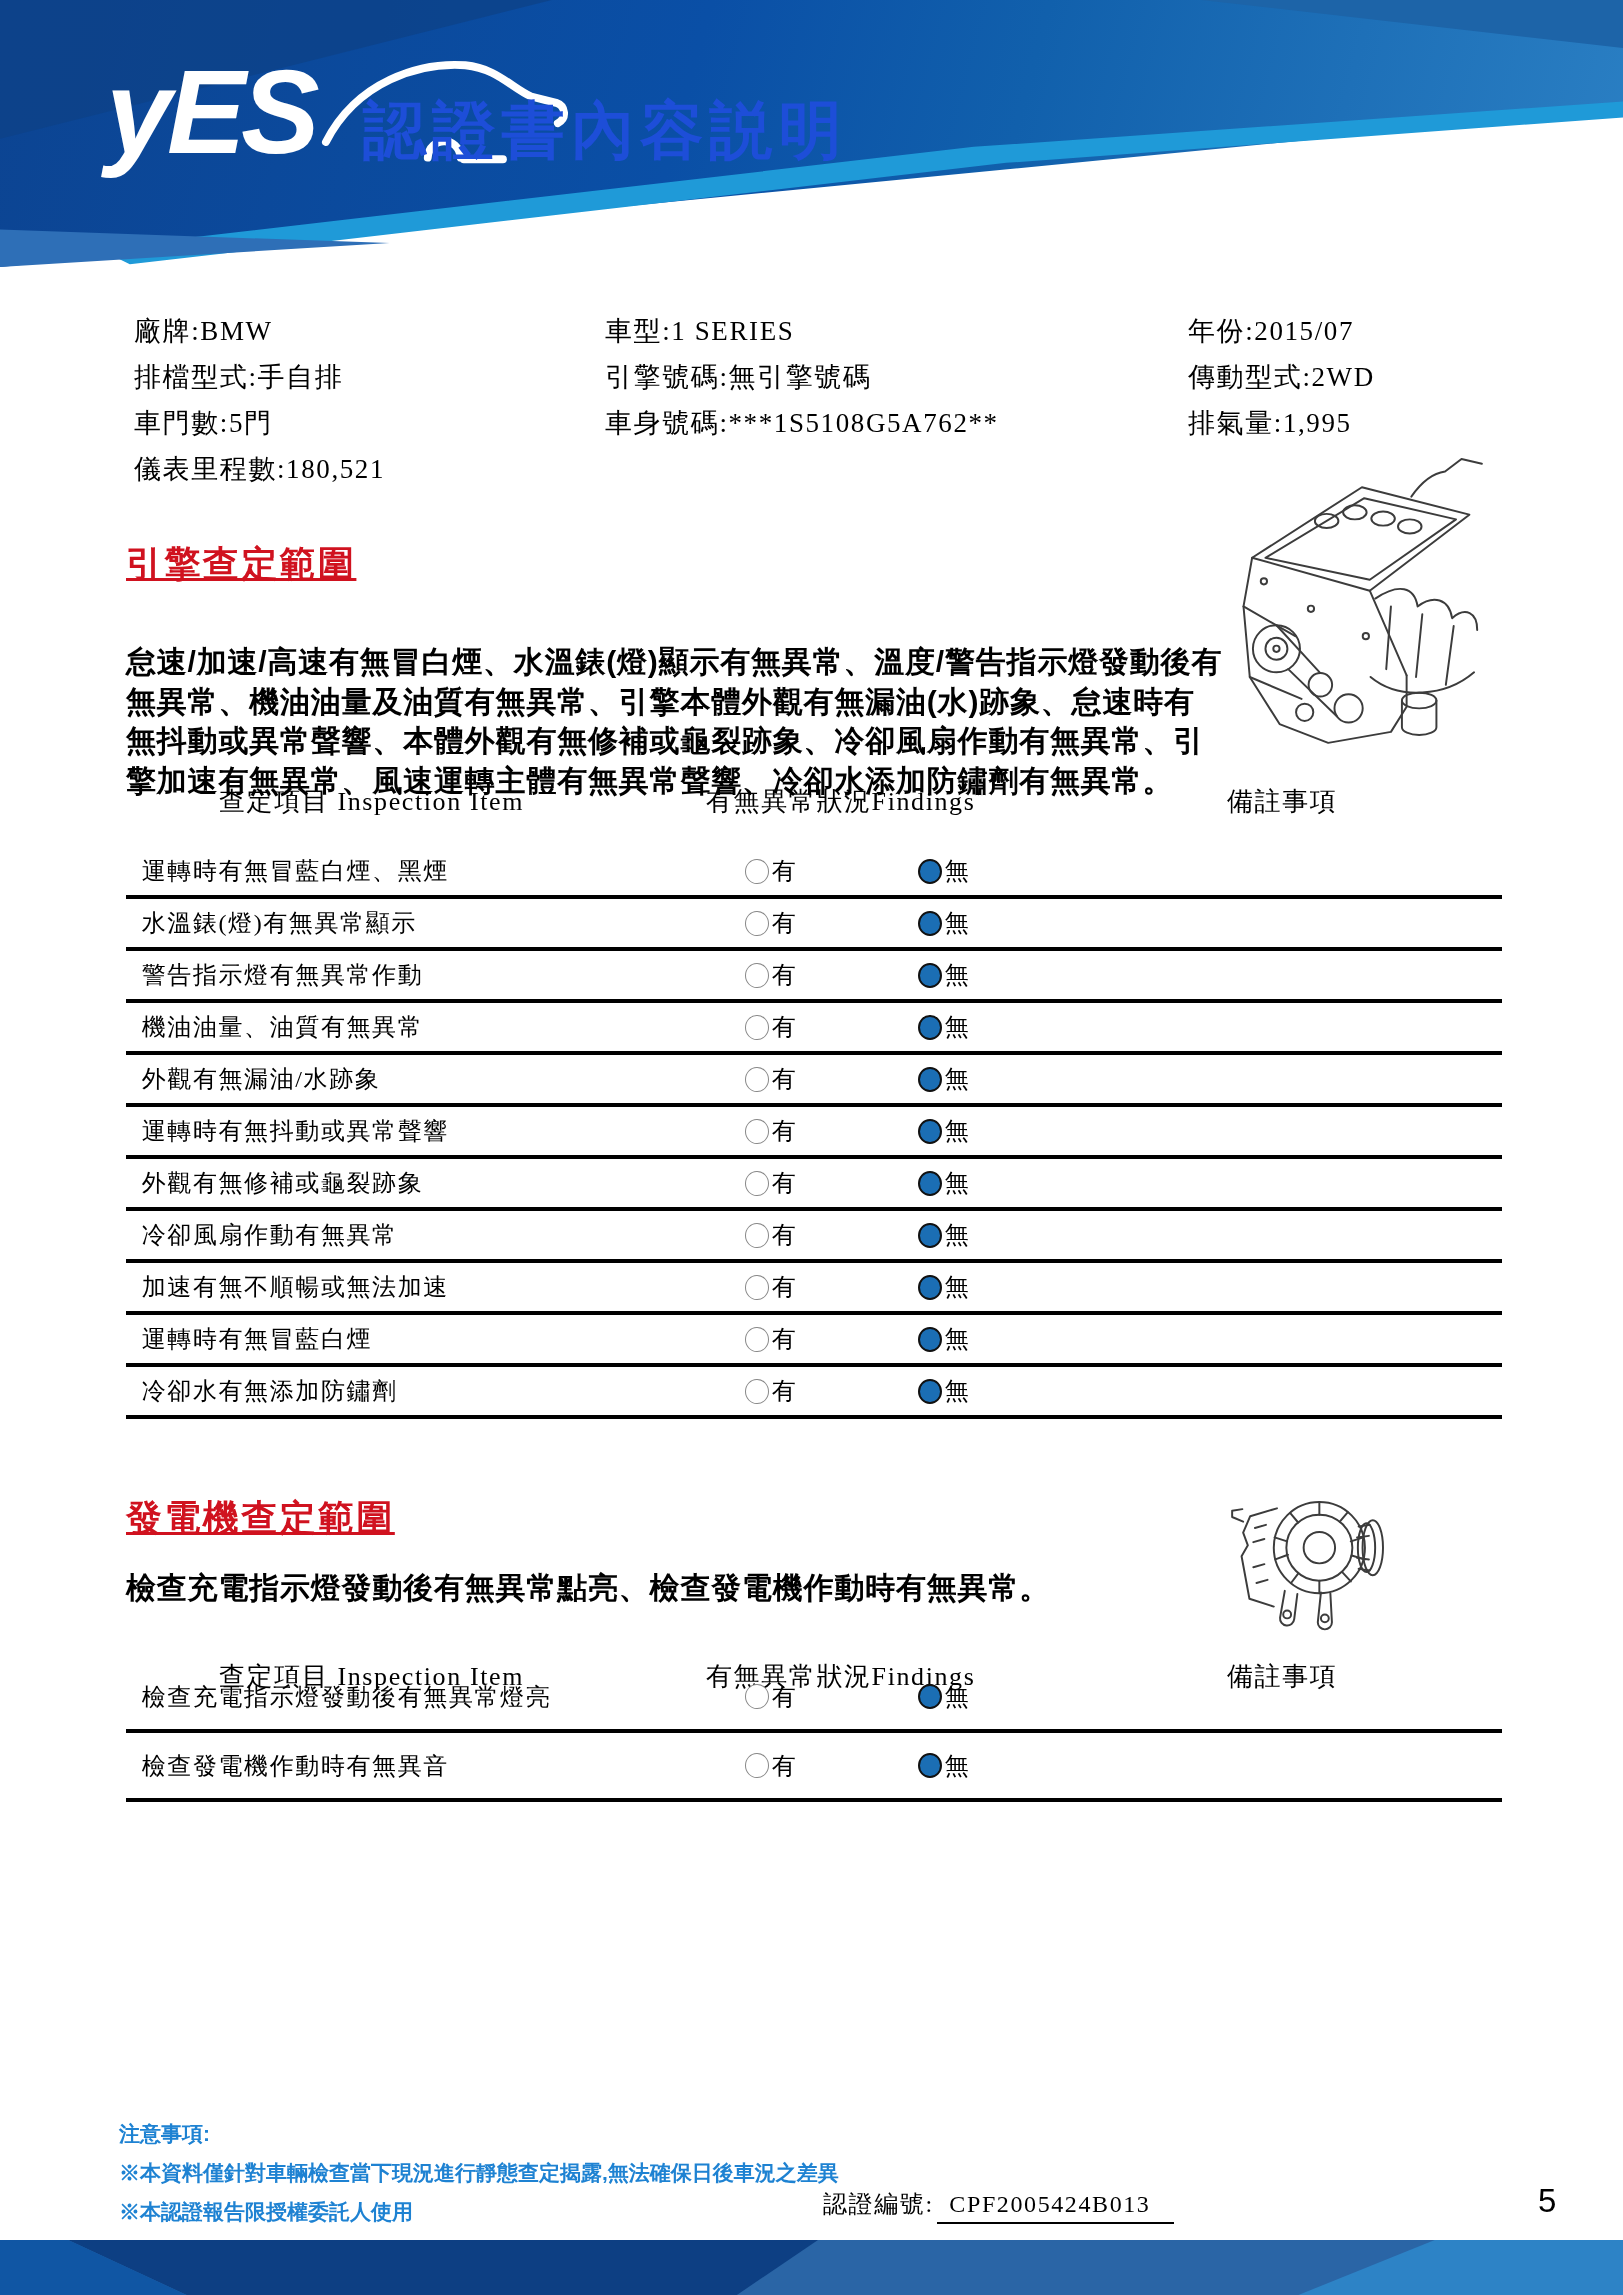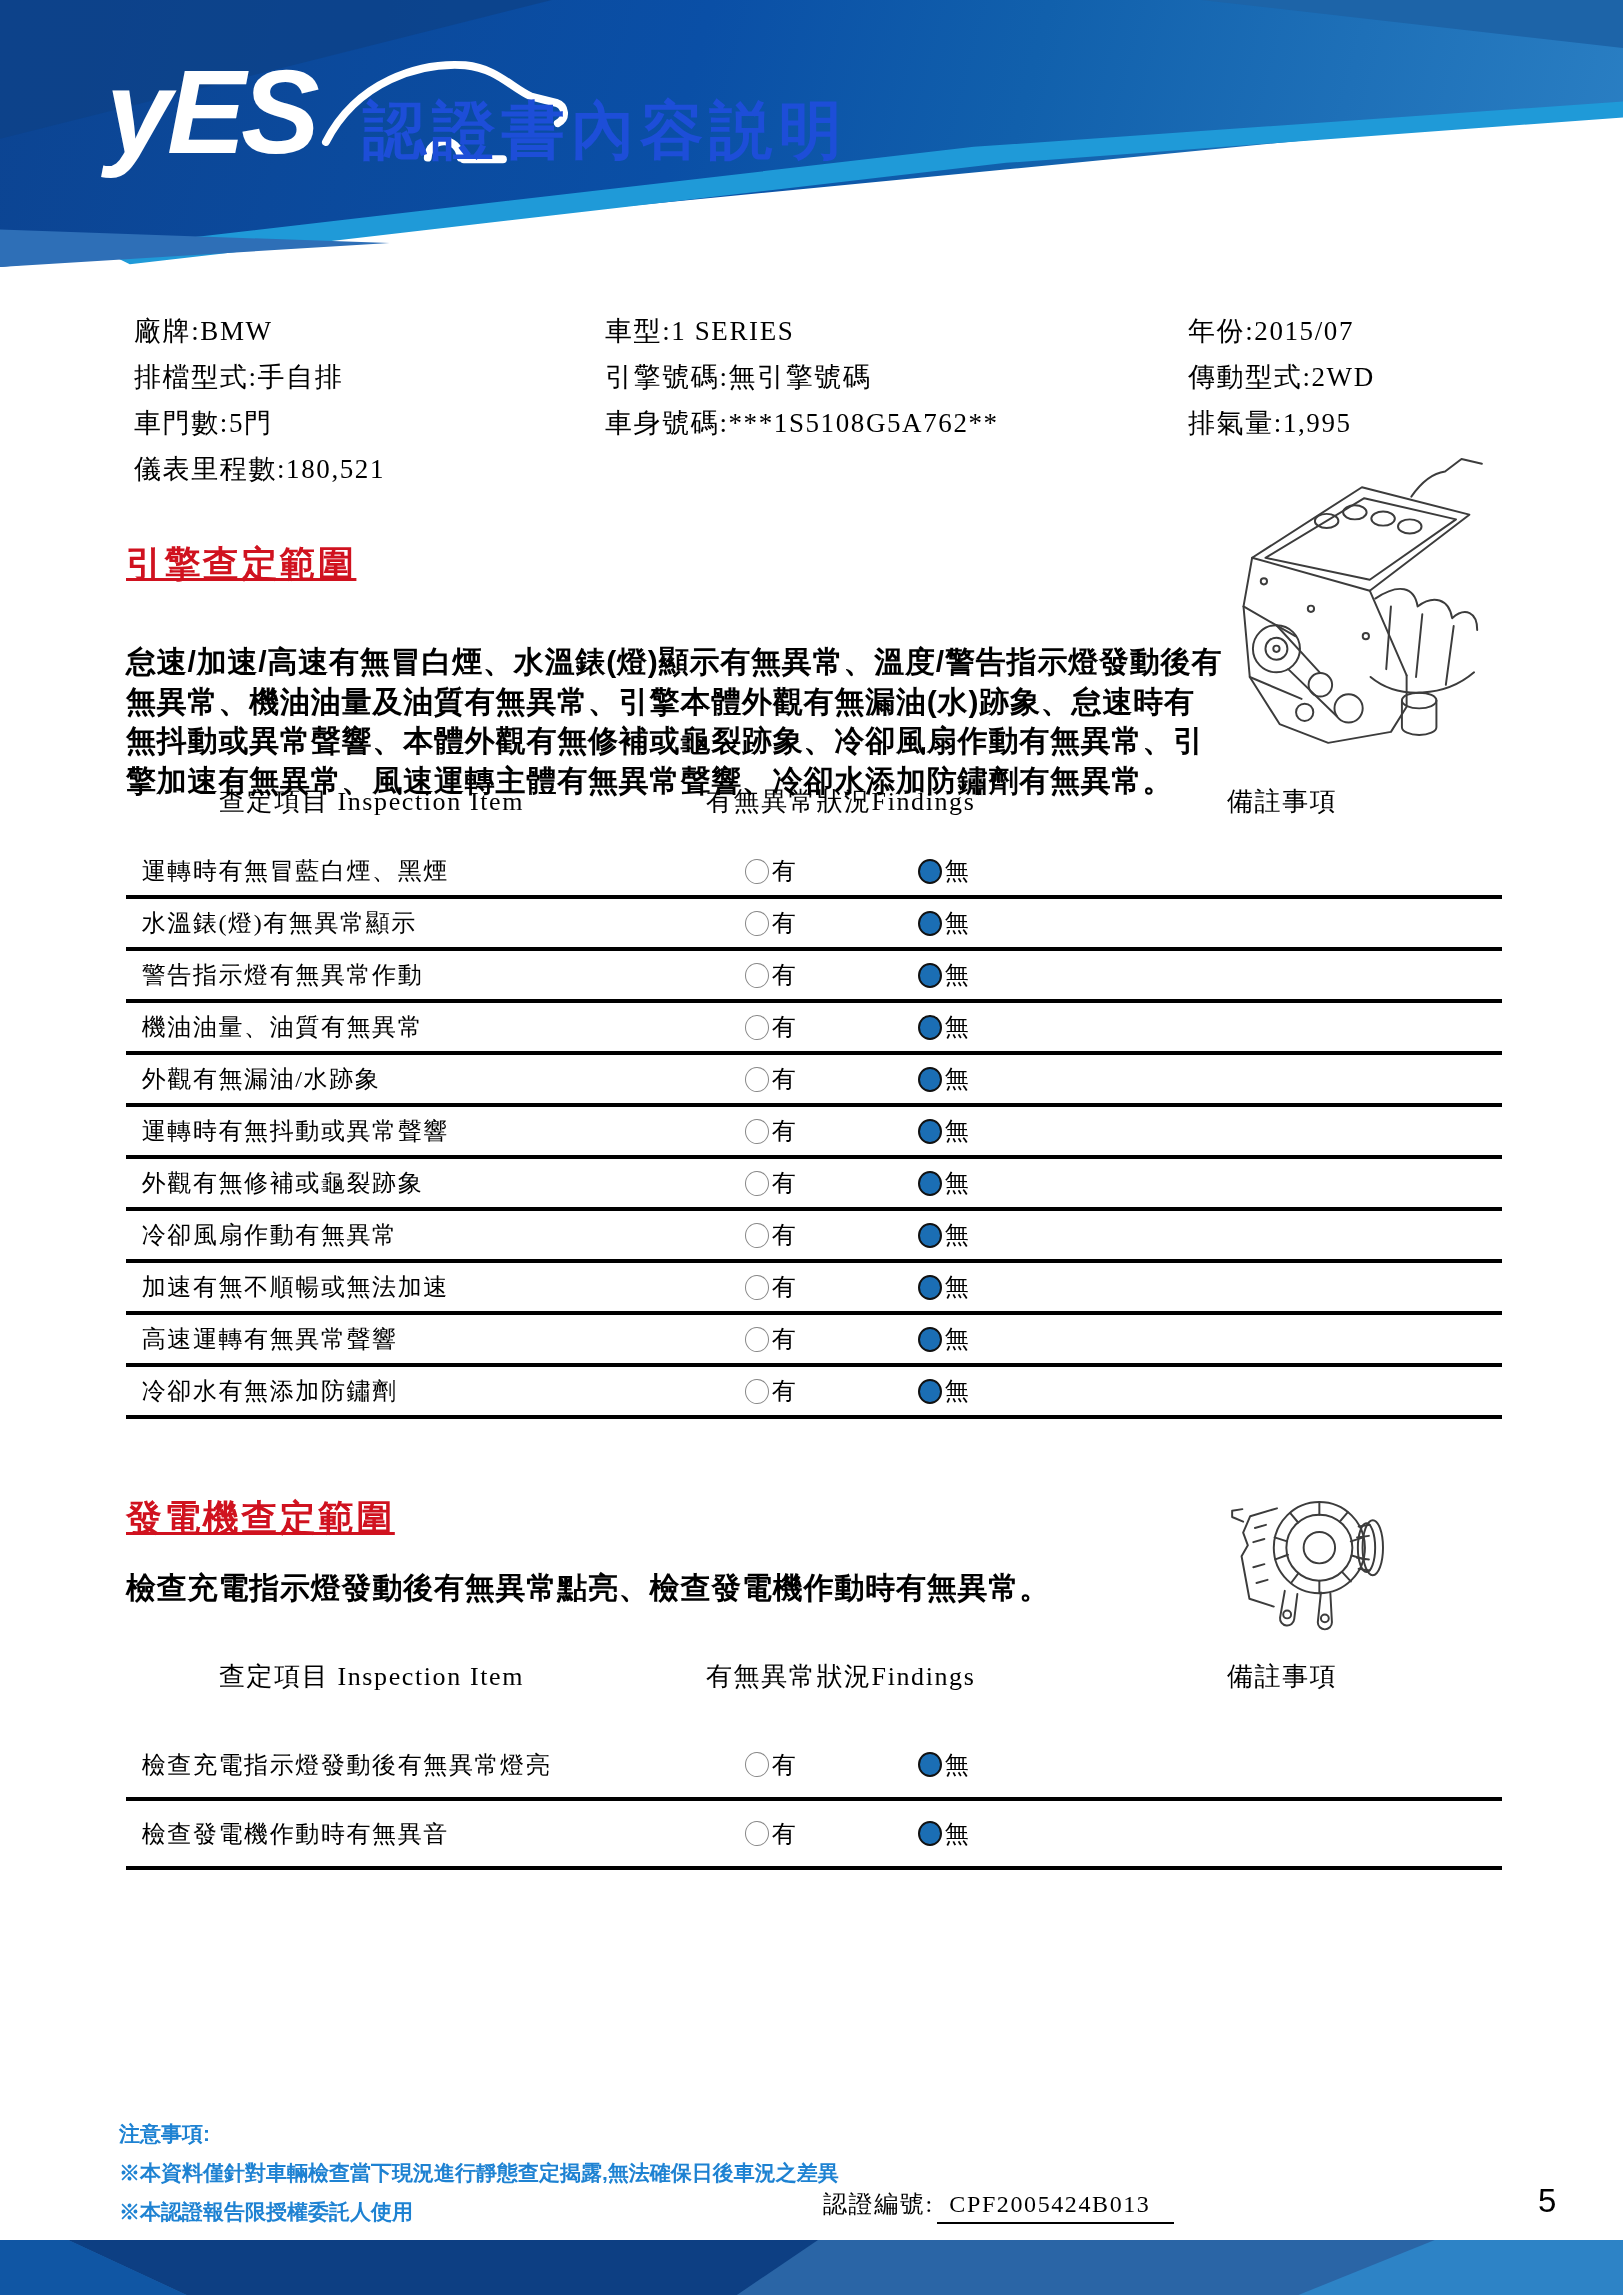--- a/index.html
+++ b/index.html
@@ -49,21 +49,21 @@
   
   .thead { position:absolute; left:126px; width:1376px; height:39px; font-size:26px; }
   .thead span { position:absolute; white-space:nowrap; letter-spacing:1.6px; }
   .th-item     { left:93px; }
   .th-findings { left:580px; }
   .th-remarks  { left:1101px; }
   #thead1 { top:784px; }
   #thead2 { top:1659px; }
   .rows { position:absolute; left:126px; width:1376px; }
   #rows1 { top:847px; }
-  #rows2 { top:1732px; }
+  #rows2 { top:1664px; }
   .trow { position:relative; width:100%; border-bottom:4.7px solid #000; }
   #rows1 .trow { height:52px; }
   #rows2 .trow { height:69px; }
   .tlabel { position:absolute; left:15.7px; top:50%; transform:translateY(-50%);
             font-size:24px; letter-spacing:1.6px; white-space:nowrap; }
   .opt { position:absolute; top:50%; transform:translateY(-50%);
          display:flex; align-items:center; gap:3.1px; font-size:24px; }
   .opt-yes { left:619px; }
   .opt-no  { left:792px; }
   .radio { display:inline-block; width:23.6px; height:25px; border-radius:50%;
@@ -260,21 +260,21 @@
       <div class="opt opt-yes">
           <span class="radio"></span>
           <span>有</span>
         </div>
       <div class="opt opt-no">
           <span class="radio checked"></span>
           <span>無</span>
         </div>
     </div>
     <div class="trow">
-      <div class="tlabel">高速運轉有無異常聲響</div>
+      <div class="tlabel">運轉時有無冒藍白煙</div>
       <div class="opt opt-yes">
           <span class="radio"></span>
           <span>有</span>
         </div>
       <div class="opt opt-no">
           <span class="radio checked"></span>
           <span>無</span>
         </div>
     </div>
     <div class="trow">

